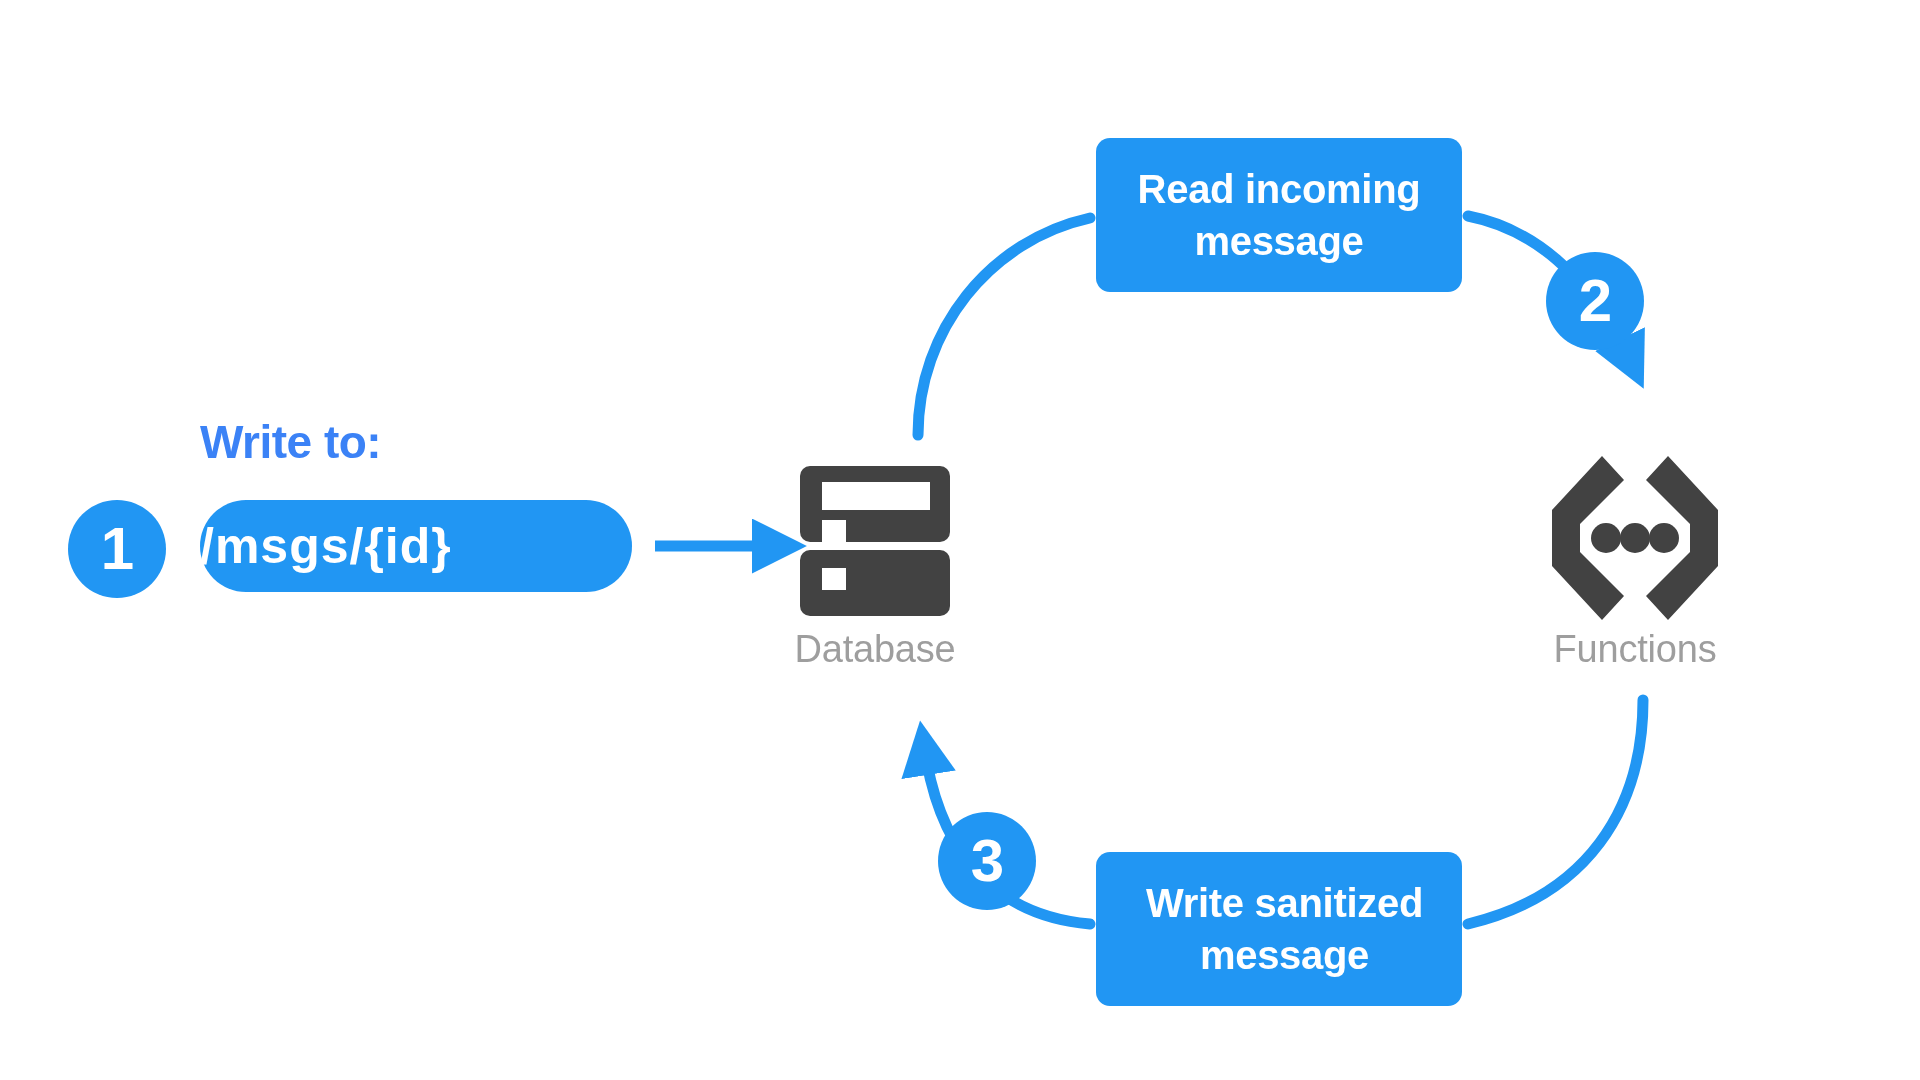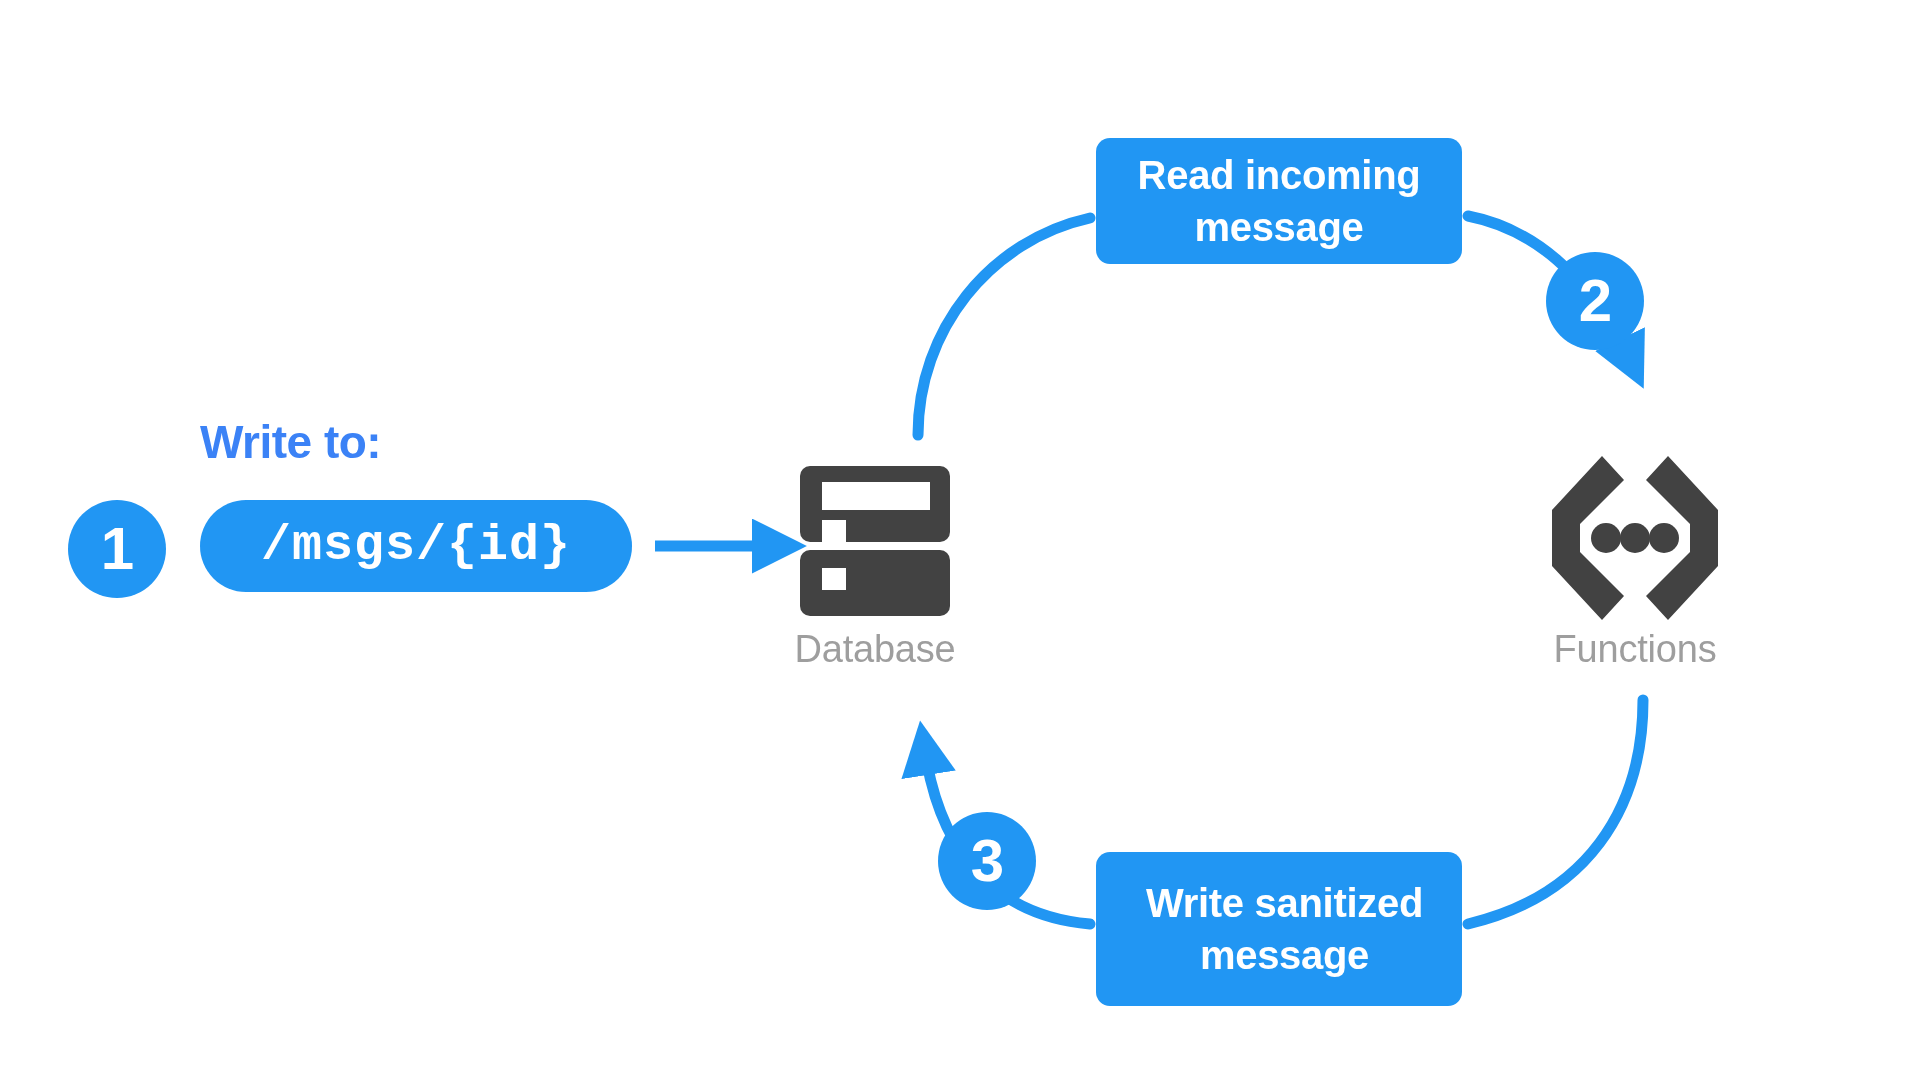--- a/index.html
+++ b/index.html
@@ -62,25 +62,25 @@
   
   #path-pill {
     position: absolute;
     left: 200px;
     top: 500px;
     width: 432px;
     height: 92px;
     border-radius: 46px;
     background: #2196f3;
     color: #ffffff;
-    font-family: Liberation Mono, monospace;
+    font-family: Liberation Sans, sans-serif;
     font-size: 50px;
     font-weight: bold;
     line-height: 92px;
-    text-align: center;
+    text-align: left;
     letter-spacing: 1px;
     box-sizing: border-box;
   }
 
   
   .msg-box {
     position: absolute;
     background: #2196f3;
     border-radius: 14px;
     color: #ffffff;
@@ -88,21 +88,21 @@
     font-weight: bold;
     line-height: 52px;
     text-align: center;
     display: flex;
     align-items: center;
     justify-content: center;
     padding: 0 26px;
     box-sizing: border-box;
     letter-spacing: -0.3px;
   }
-  #box-read  { left: 1096px; top: 138px; width: 366px; height: 126px; }
+  #box-read  { left: 1096px; top: 138px; width: 366px; height: 154px; }
   #box-write { left: 1096px; top: 852px; width: 366px; height: 154px; padding-left: 37px; }
 
   
   .node {
     position: absolute;
     text-align: center;
   }
   .node-caption {
     font-size: 38px;
     color: #9e9e9e;

